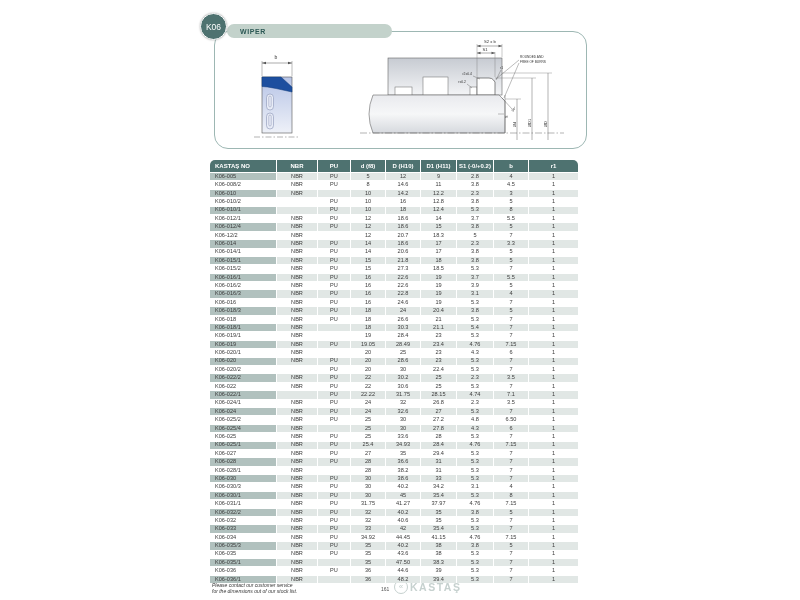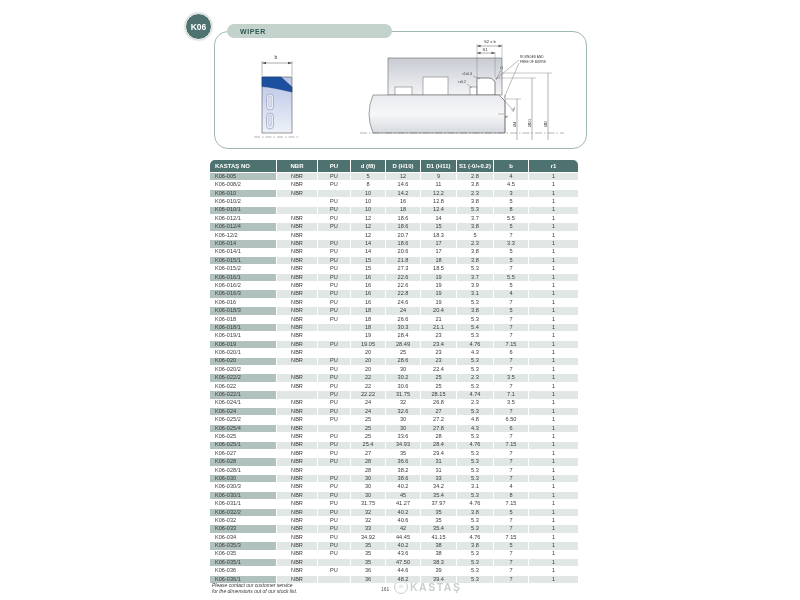--- a/index.html
+++ b/index.html
@@ -1,22 +1,22 @@
 <!DOCTYPE html>
 <html><head>
 <meta charset="utf-8">
 <style>
   html,body{margin:0;padding:0;background:#fff;}
   .page{position:relative;width:800px;height:600px;background:#fff;overflow:hidden;
         font-family:"Liberation Sans","DejaVu Sans",sans-serif;}
 
   
-  .badge{position:absolute;left:185px;top:13px;width:25px;height:25px;border-radius:50%;
+  .badge{position:absolute;left:200px;top:13px;width:25px;height:25px;border-radius:50%;
          background:#4e7270;border:1.5px solid #fff;box-shadow:0 0 2px rgba(0,0,0,.35);
-         color:#fff;font-size:8.5px;font-weight:bold;display:flex;align-items:center;justify-content:center;z-index:3;}
+         color:#fff;font-size:8.5px;font-weight:normal;display:flex;align-items:center;justify-content:center;z-index:3;}
   .pill{position:absolute;left:227px;top:24px;width:165px;height:14px;border-radius:8px;
         background:#c3d2cb;z-index:2;display:flex;align-items:center;}
   .pill span{margin-left:13px;font-size:7px;font-weight:bold;color:#2d5955;letter-spacing:.6px;}
 
   
   .draw-box{position:absolute;left:214px;top:31px;width:371px;height:116px;
             border:1px solid #9db7b3;border-radius:14px;z-index:1;}
   .draw-svg{position:absolute;left:214px;top:30px;z-index:2;}
 
   

